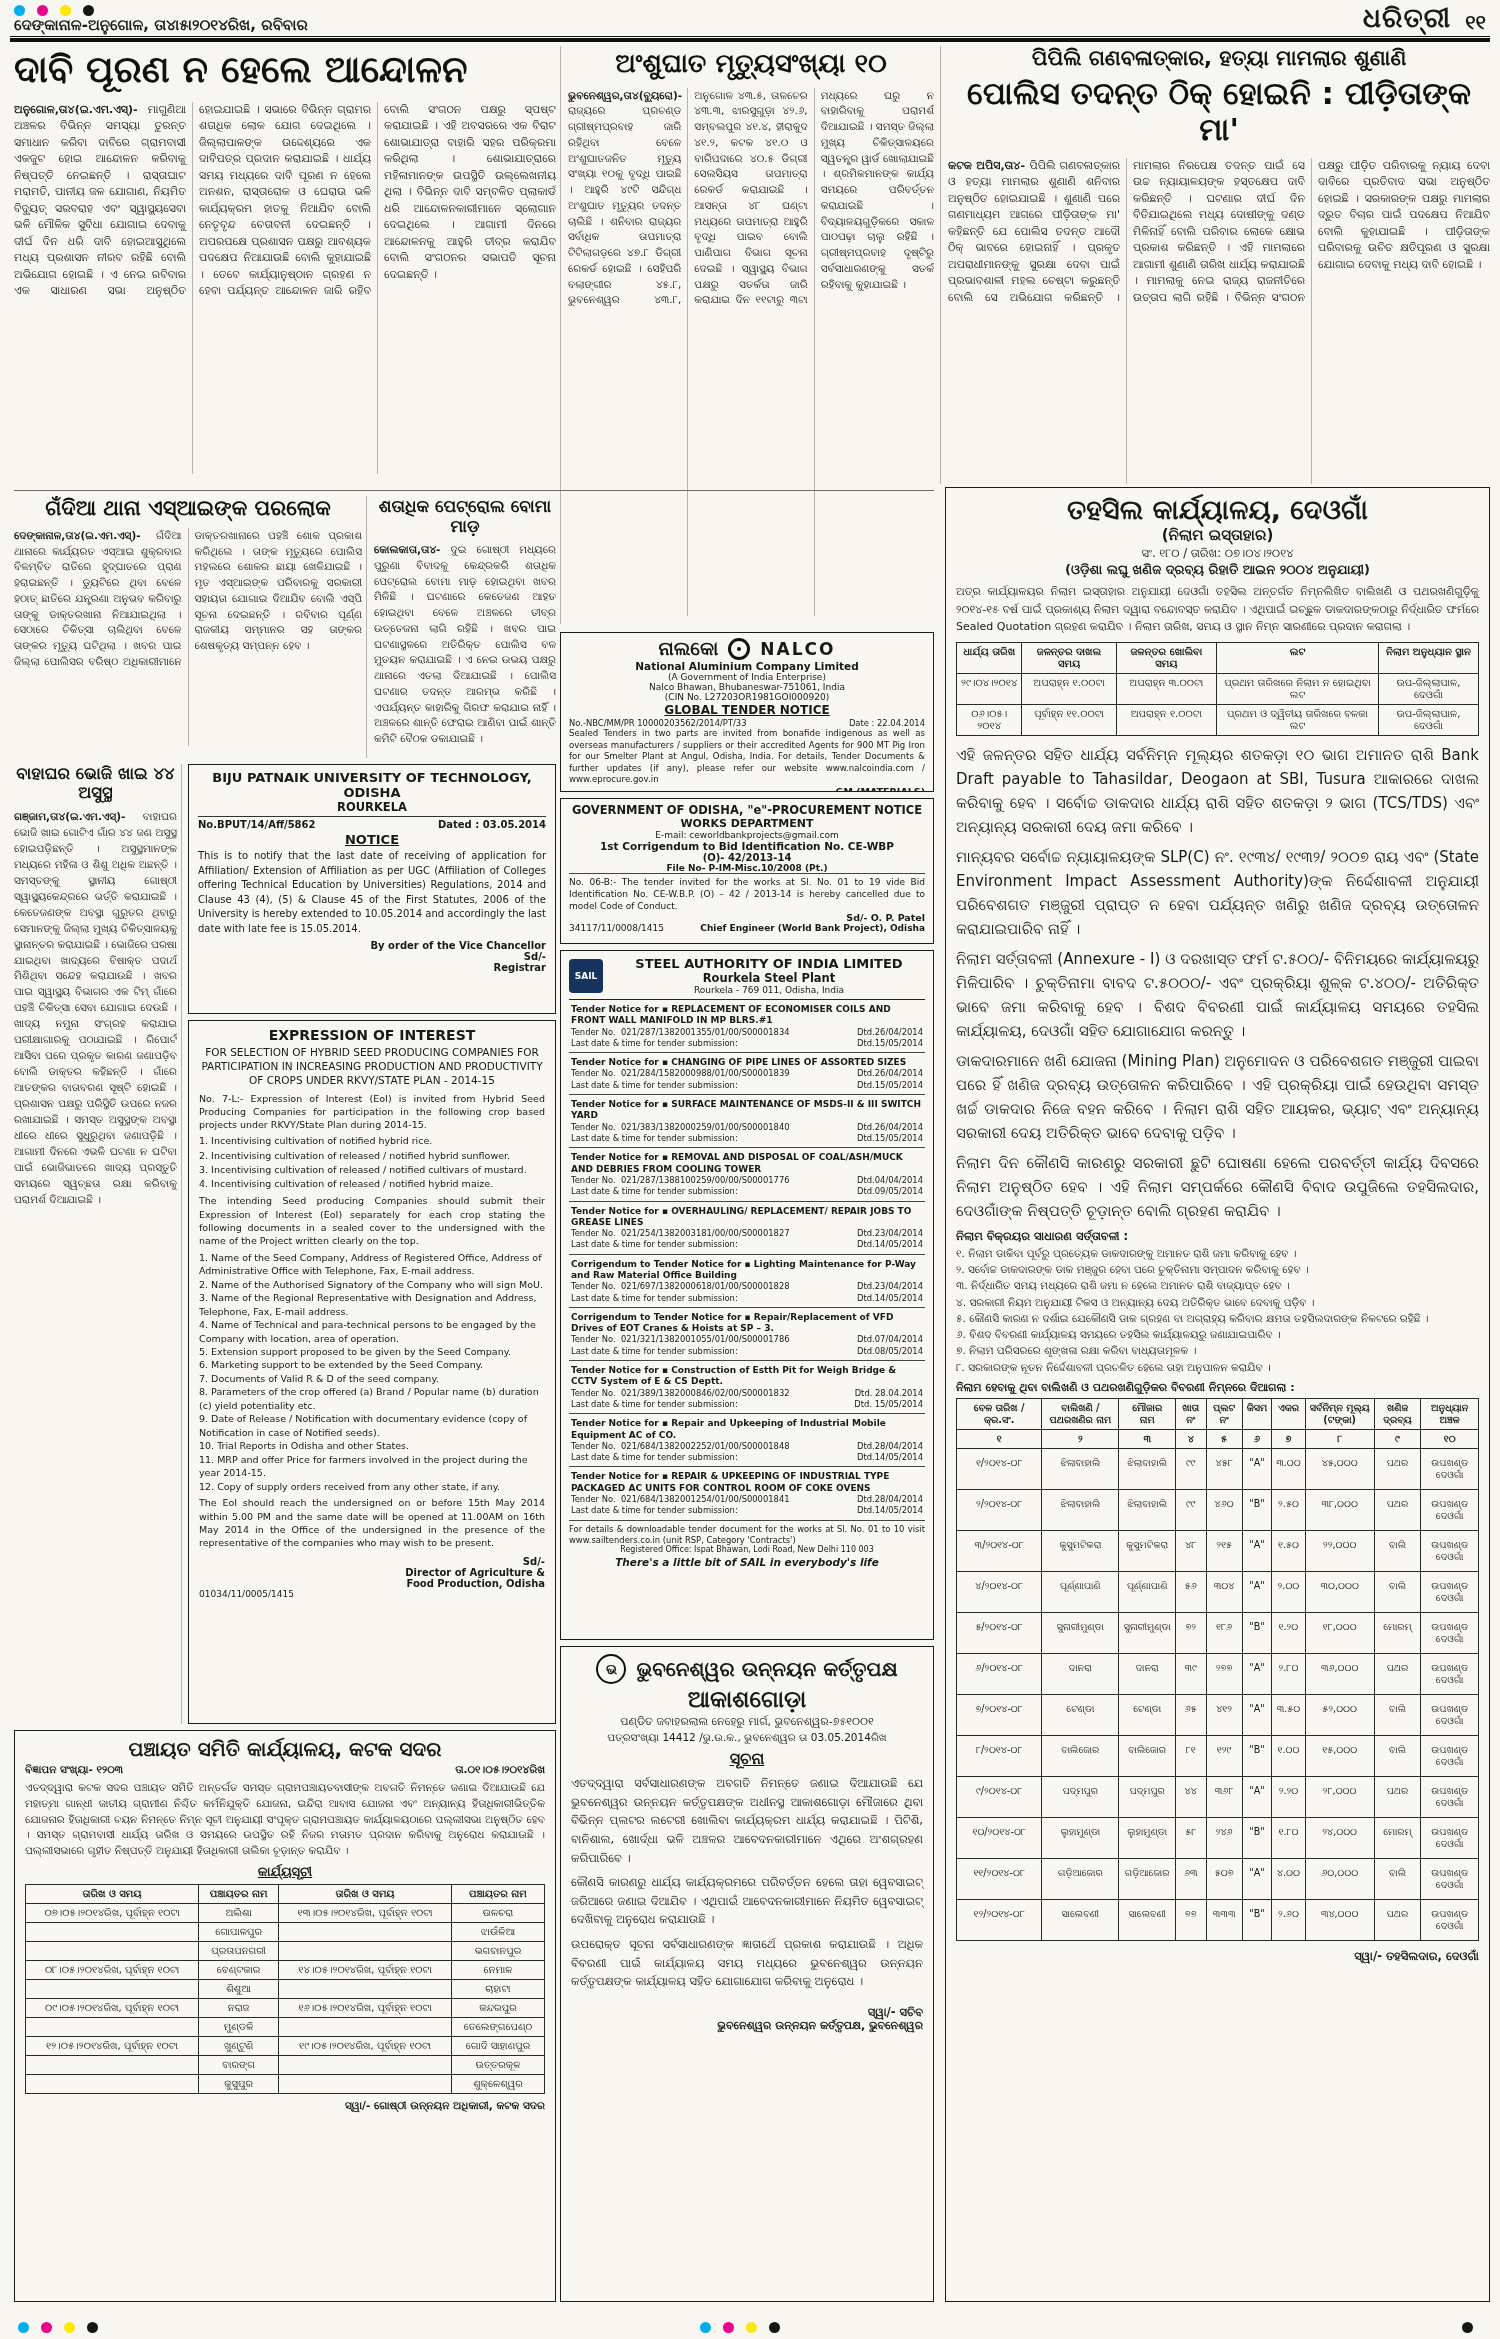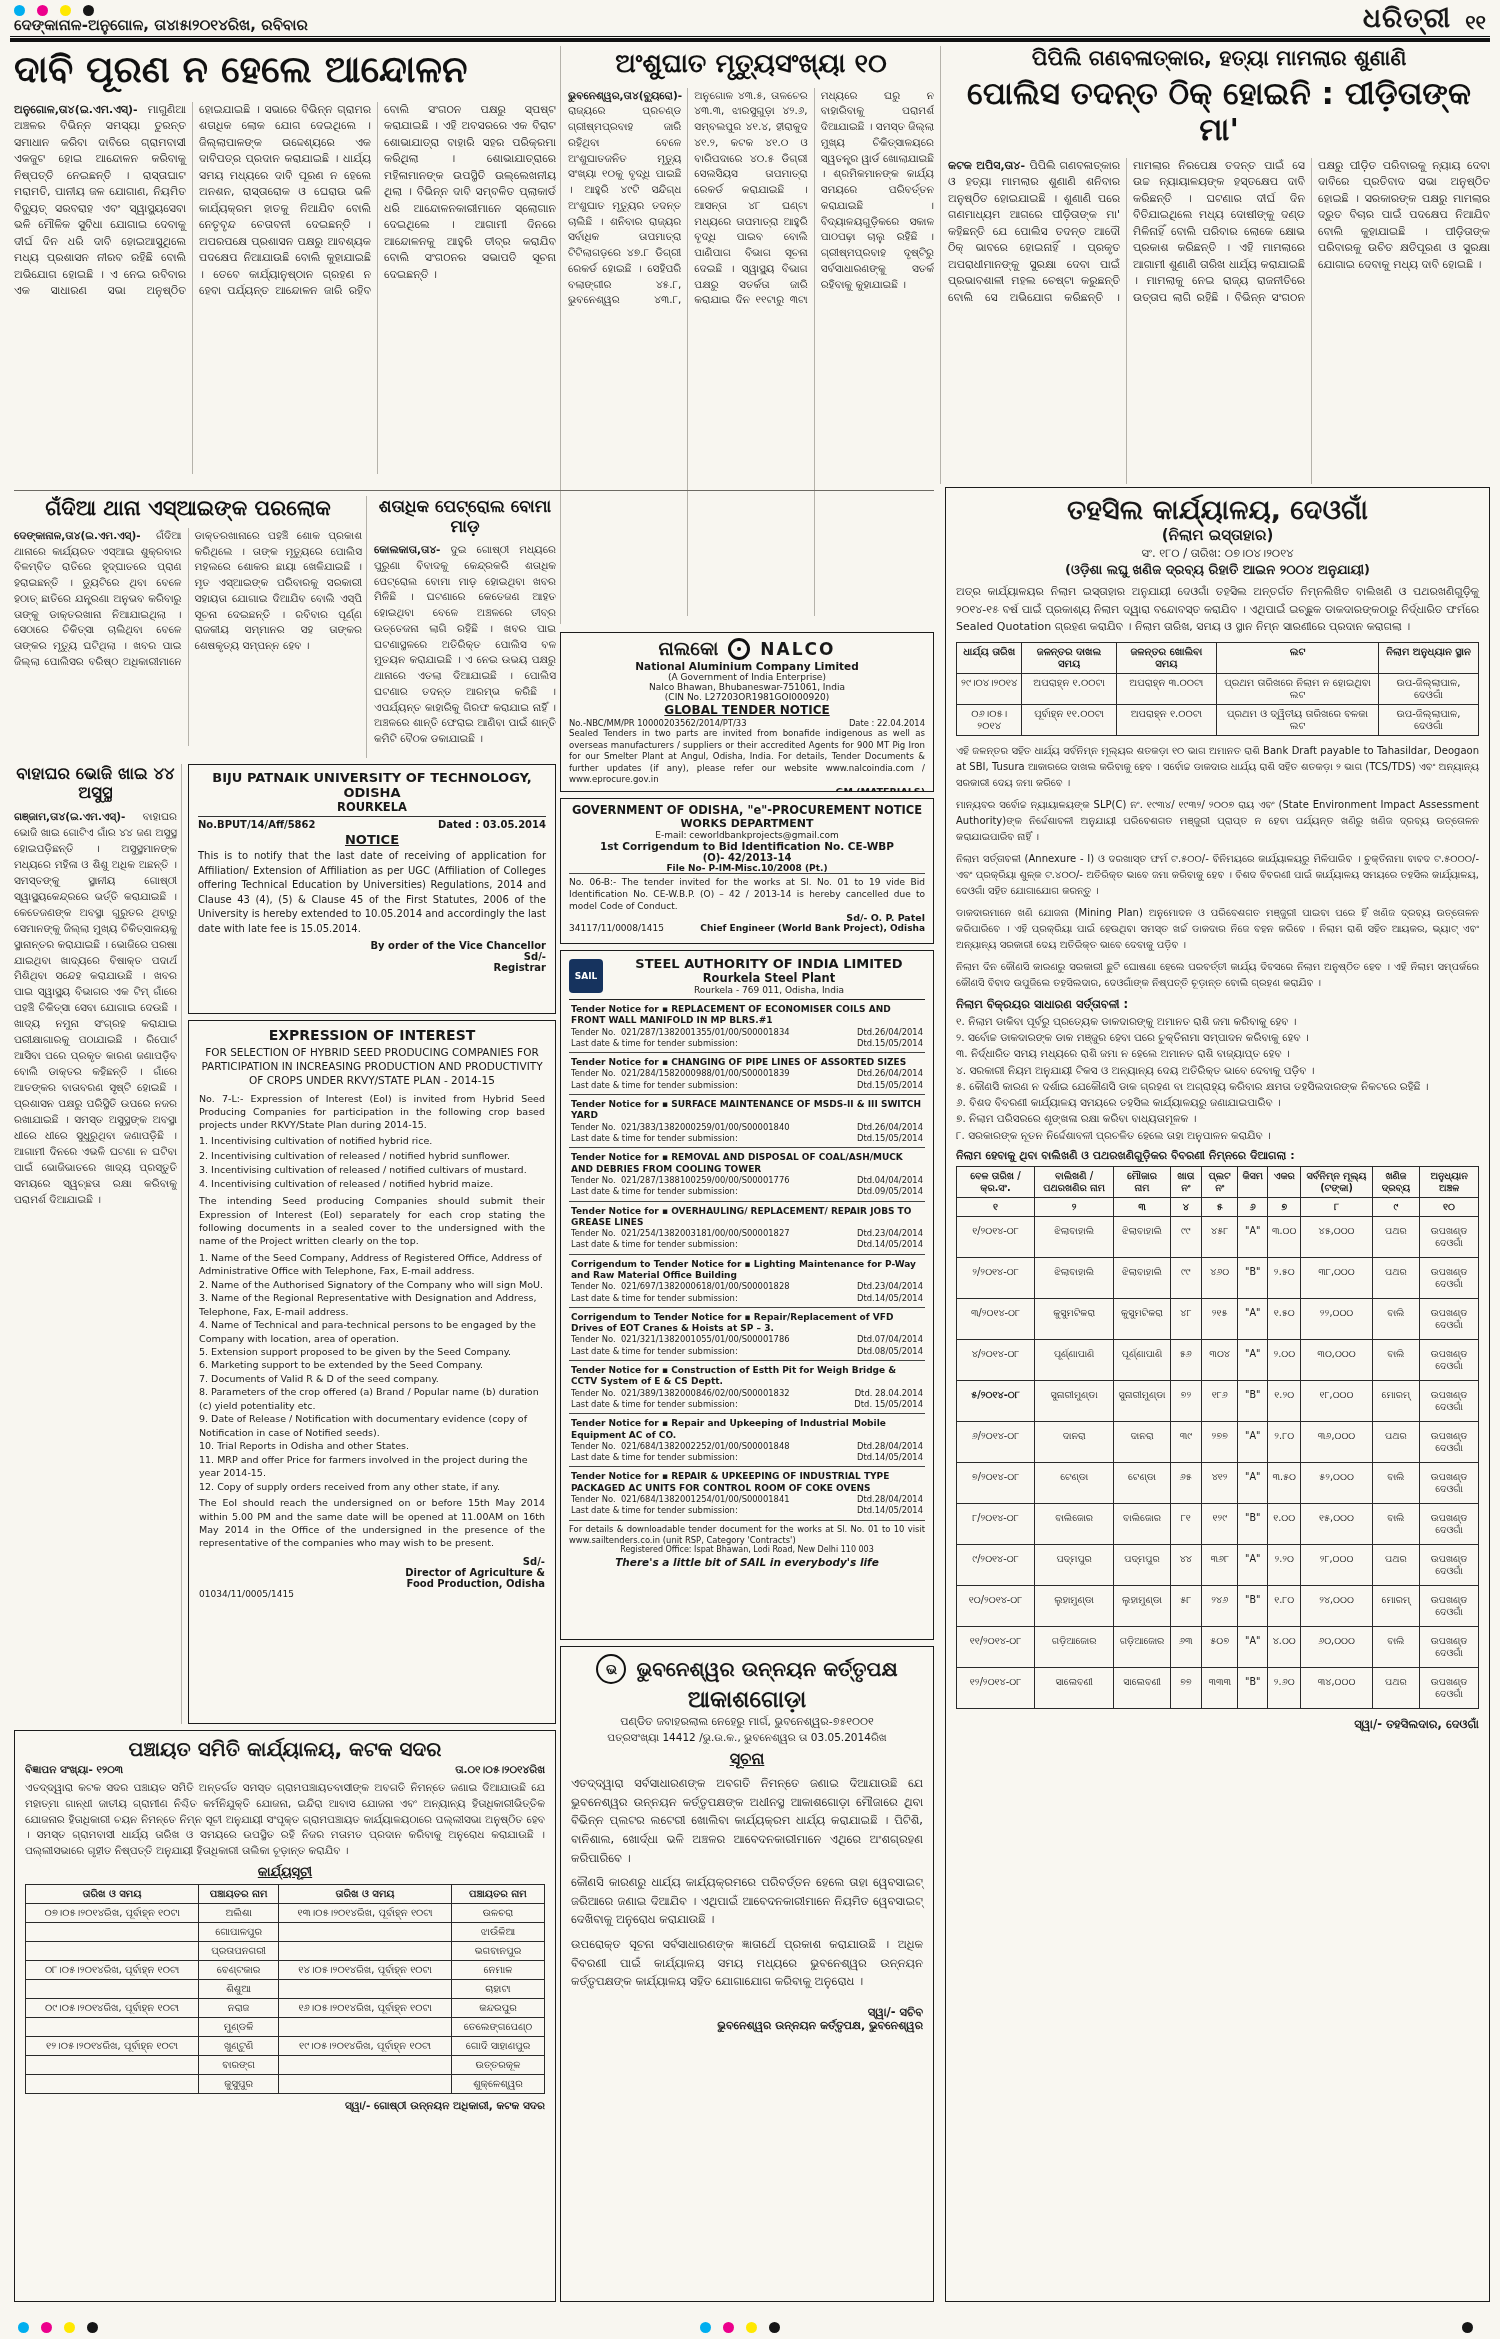--- a/index.html
+++ b/index.html
@@ -499,21 +499,21 @@
           </tr>
           <tr>
             <td>୦୬।୦୫।୨୦୧୪</td>
             <td>ପୂର୍ବାହ୍ନ ୧୧.୦୦ଟା</td>
             <td>ଅପରାହ୍ନ ୧.୦୦ଟା</td>
             <td>ପ୍ରଥମ ଓ ଦ୍ୱିତୀୟ ତାରିଖରେ ବଳକା ଲଟ</td>
             <td>ଉପ-ଜିଲ୍ଲାପାଳ, ଦେଓଗାଁ</td>
           </tr>
         </tbody>
     </table>
-    <div class="bt" style="font-size:10px;line-height:1.6;">
+    <div class="bt" style="font-size:15px;line-height:1.6;">
         <div class="para">ଏହି ଜଳନ୍ତର ସହିତ ଧାର୍ଯ୍ୟ ସର୍ବନିମ୍ନ ମୂଲ୍ୟର ଶତକଡ଼ା ୧୦ ଭାଗ ଅମାନତ ରାଶି Bank Draft payable to Tahasildar, Deogaon at SBI, Tusura ଆକାରରେ ଦାଖଲ କରିବାକୁ ହେବ । ସର୍ବୋଚ୍ଚ ଡାକଦାର ଧାର୍ଯ୍ୟ ରାଶି ସହିତ ଶତକଡ଼ା ୨ ଭାଗ (TCS/TDS) ଏବଂ ଅନ୍ୟାନ୍ୟ ସରକାରୀ ଦେୟ ଜମା କରିବେ ।</div>
         <div class="para">ମାନ୍ୟବର ସର୍ବୋଚ୍ଚ ନ୍ୟାୟାଳୟଙ୍କ SLP(C) ନଂ. ୧୯୩୪/ ୧୯୩୨/ ୨୦୦୭ ରାୟ ଏବଂ (State Environment Impact Assessment Authority)ଙ୍କ ନିର୍ଦ୍ଦେଶାବଳୀ ଅନୁଯାୟୀ ପରିବେଶଗତ ମଞ୍ଜୁରୀ ପ୍ରାପ୍ତ ନ ହେବା ପର୍ଯ୍ୟନ୍ତ ଖଣିରୁ ଖଣିଜ ଦ୍ରବ୍ୟ ଉତ୍ତୋଳନ କରାଯାଇପାରିବ ନାହିଁ ।</div>
         <div class="para">ନିଲାମ ସର୍ତ୍ତାବଳୀ (Annexure - I) ଓ ଦରଖାସ୍ତ ଫର୍ମ ଟ.୫୦୦/- ବିନିମୟରେ କାର୍ଯ୍ୟାଳୟରୁ ମିଳିପାରିବ । ଚୁକ୍ତିନାମା ବାବଦ ଟ.୫୦୦୦/- ଏବଂ ପ୍ରକ୍ରିୟା ଶୁଳ୍କ ଟ.୪୦୦/- ଅତିରିକ୍ତ ଭାବେ ଜମା କରିବାକୁ ହେବ । ବିଶଦ ବିବରଣୀ ପାଇଁ କାର୍ଯ୍ୟାଳୟ ସମୟରେ ତହସିଲ କାର୍ଯ୍ୟାଳୟ, ଦେଓଗାଁ ସହିତ ଯୋଗାଯୋଗ କରନ୍ତୁ ।</div>
         <div class="para">ଡାକଦାରମାନେ ଖଣି ଯୋଜନା (Mining Plan) ଅନୁମୋଦନ ଓ ପରିବେଶଗତ ମଞ୍ଜୁରୀ ପାଇବା ପରେ ହିଁ ଖଣିଜ ଦ୍ରବ୍ୟ ଉତ୍ତୋଳନ କରିପାରିବେ । ଏହି ପ୍ରକ୍ରିୟା ପାଇଁ ହେଉଥିବା ସମସ୍ତ ଖର୍ଚ୍ଚ ଡାକଦାର ନିଜେ ବହନ କରିବେ । ନିଲାମ ରାଶି ସହିତ ଆୟକର, ଭ୍ୟାଟ୍ ଏବଂ ଅନ୍ୟାନ୍ୟ ସରକାରୀ ଦେୟ ଅତିରିକ୍ତ ଭାବେ ଦେବାକୁ ପଡ଼ିବ ।</div>
         <div class="para">ନିଲାମ ଦିନ କୌଣସି କାରଣରୁ ସରକାରୀ ଛୁଟି ଘୋଷଣା ହେଲେ ପରବର୍ତ୍ତୀ କାର୍ଯ୍ୟ ଦିବସରେ ନିଲାମ ଅନୁଷ୍ଠିତ ହେବ । ଏହି ନିଲାମ ସମ୍ପର୍କରେ କୌଣସି ବିବାଦ ଉପୁଜିଲେ ତହସିଲଦାର, ଦେଓଗାଁଙ୍କ ନିଷ୍ପତ୍ତି ଚୂଡ଼ାନ୍ତ ବୋଲି ଗ୍ରହଣ କରାଯିବ ।</div>
       </div>
     <div style="font-size:11.5px;font-weight:bold;margin:2px 0 2px;">ନିଲାମ ବିକ୍ରୟର ସାଧାରଣ ସର୍ତ୍ତାବଳୀ :</div>
     <div style="font-size:10.5px;line-height:1.55;">
         <div>୧. ନିଲାମ ଡାକିବା ପୂର୍ବରୁ ପ୍ରତ୍ୟେକ ଡାକଦାରଙ୍କୁ ଅମାନତ ରାଶି ଜମା କରିବାକୁ ହେବ ।</div>
         <div>୨. ସର୍ବୋଚ୍ଚ ଡାକଦାରଙ୍କ ଡାକ ମଞ୍ଜୁର ହେବା ପରେ ଚୁକ୍ତିନାମା ସମ୍ପାଦନ କରିବାକୁ ହେବ ।</div>
@@ -595,21 +595,21 @@
             <td style="padding: 8px 4px;">ପୂର୍ଣ୍ଣାପାଣି</td>
             <td style="padding: 8px 4px;">୫୬</td>
             <td style="padding: 8px 4px;">୩୦୪</td>
             <td style="padding: 8px 4px;">"A"</td>
             <td style="padding: 8px 4px;">୨.୦୦</td>
             <td style="padding: 8px 4px;">୩୦,୦୦୦</td>
             <td style="padding: 8px 4px;">ବାଲି</td>
             <td style="padding: 8px 4px;">ଉପଖଣ୍ଡ ଦେଓଗାଁ</td>
           </tr>
           <tr>
-            <td style="padding: 8px 9px; font-weight: bold;">୫/୨୦୧୪-୦୮</td>
+            <td style="padding: 8px 16px;">୫/୨୦୧୪-୦୮</td>
             <td style="padding: 8px 4px;">ସୁନାରୀମୁଣ୍ଡା</td>
             <td style="padding: 8px 4px;">ସୁନାରୀମୁଣ୍ଡା</td>
             <td style="padding: 8px 4px;">୭୨</td>
             <td style="padding: 8px 4px;">୧୮୬</td>
             <td style="padding: 8px 4px;">"B"</td>
             <td style="padding: 8px 4px;">୧.୨୦</td>
             <td style="padding: 8px 4px;">୧୮,୦୦୦</td>
             <td style="padding: 8px 4px;">ମୋରମ୍</td>
             <td style="padding: 8px 4px;">ଉପଖଣ୍ଡ ଦେଓଗାଁ</td>
           </tr>

